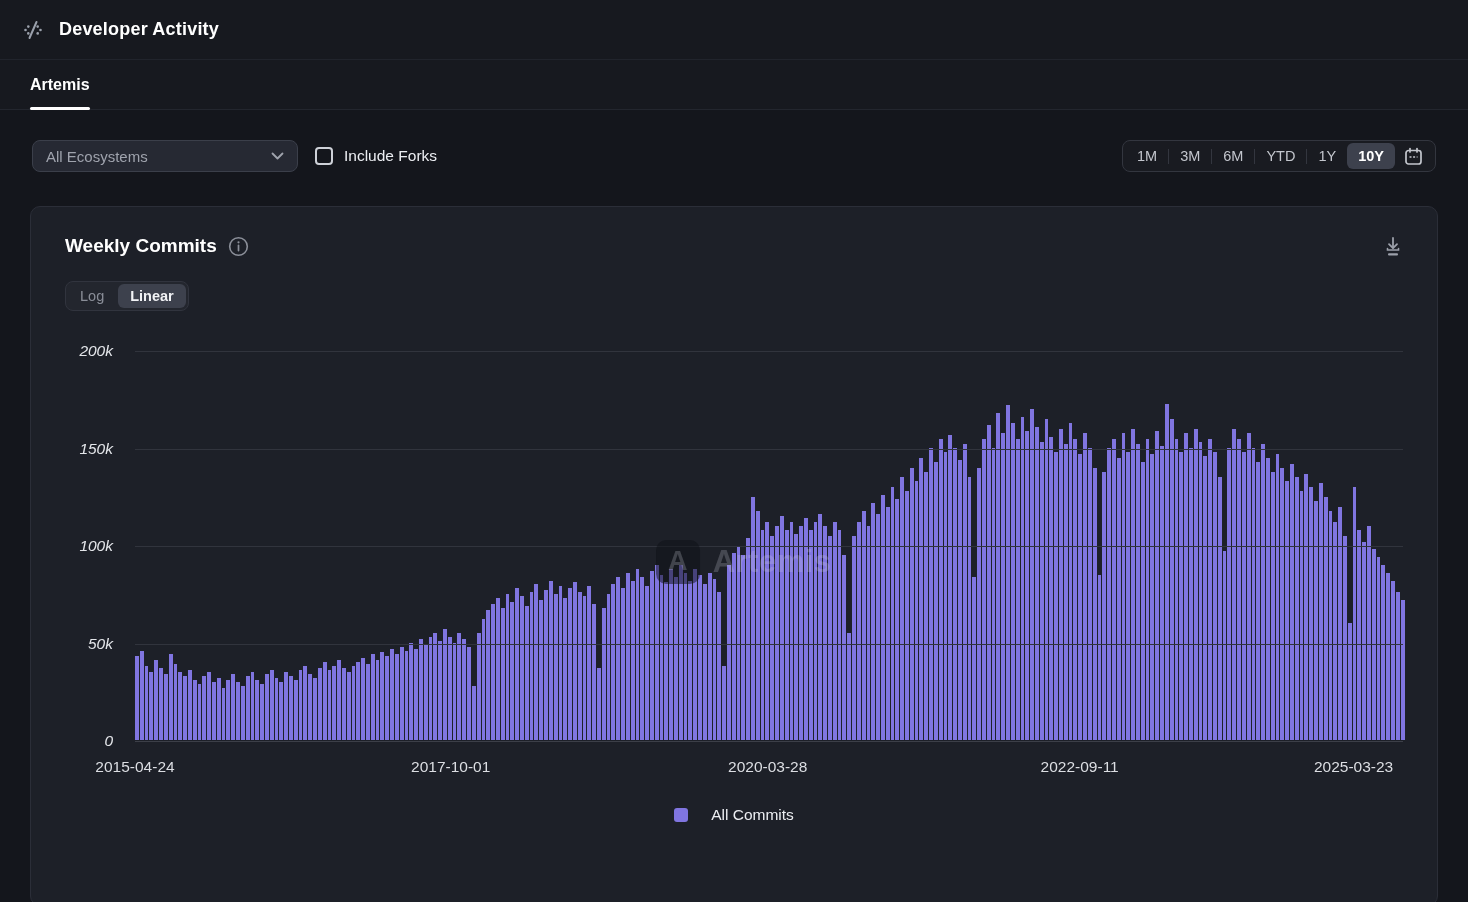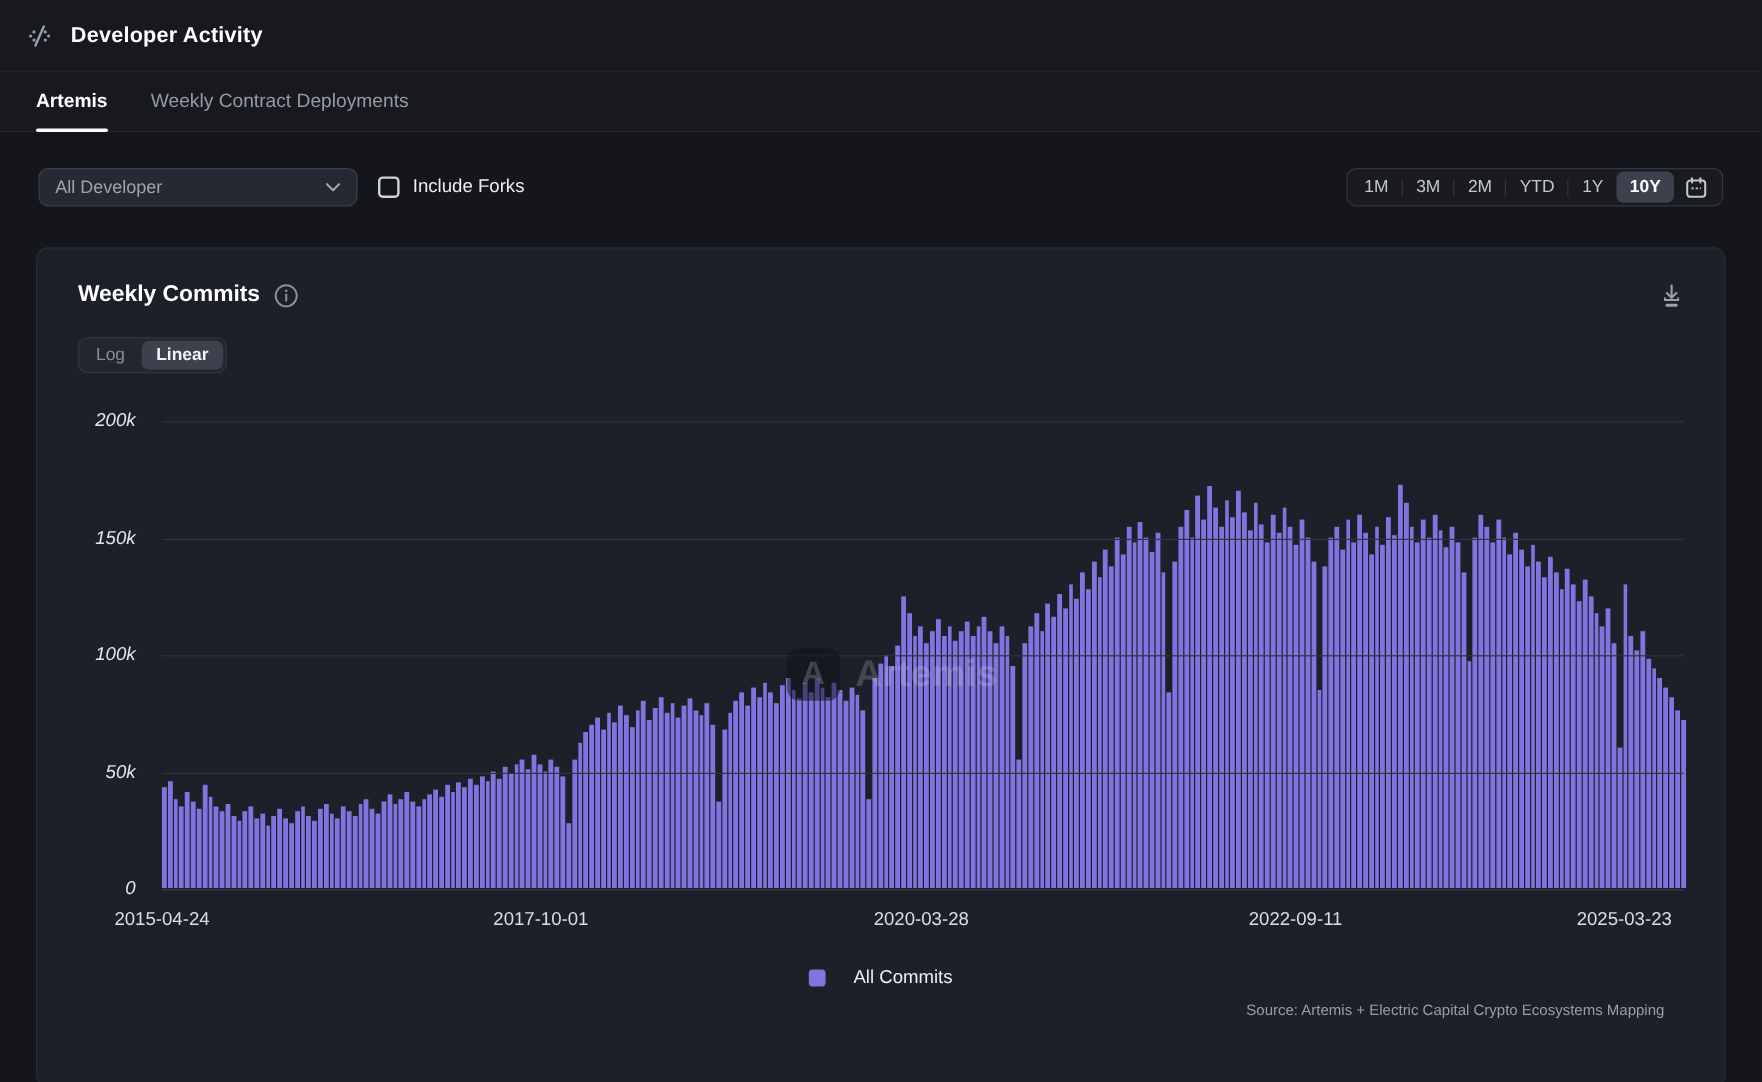--- a/index.html
+++ b/index.html
@@ -117,46 +117,43 @@
       <circle cx="16.7" cy="15.4" r="1.3" fill="#9aa0ab"></circle>
     </svg>
   </span>
   <h1 class="app-title">Developer Activity</h1>
 </header>
 
 <nav class="tabs">
   <div class="tab active">
     <span>Artemis</span>
   </div>
-  <div class="tab">
-    <span>Weekly Contract Deployments</span>
-  </div>
 </nav>
 
 <div class="filter-row">
   <div class="dropdown">
-    <span>All Developer</span>
+    <span>All Ecosystems</span>
     <span>
       <svg width="13" height="8" viewBox="0 0 13 8" fill="none">
         <path d="M1.5 1.5 L6.5 6.5 L11.5 1.5" stroke="#9fa3ad" stroke-width="1.8" stroke-linecap="round" stroke-linejoin="round"></path>
       </svg>
     </span>
   </div>
 
   <div class="checkbox-row">
     <span class="checkbox"></span>
     <span class="checkbox-label">Include Forks</span>
   </div>
 
   <div class="time-range">
     <button class="tr-btn">1M</button>
     <span class="sep"></span>
     <button class="tr-btn">3M</button>
     <span class="sep"></span>
-    <button class="tr-btn">2M</button>
+    <button class="tr-btn">6M</button>
     <span class="sep"></span>
     <button class="tr-btn">YTD</button>
     <span class="sep"></span>
     <button class="tr-btn">1Y</button>
     <button class="tr-btn selected">10Y</button>
     <button class="cal-btn">
       <span>
         <svg width="19" height="19" viewBox="0 0 19 19" fill="none">
           <rect x="2" y="3.5" width="15" height="13.5" rx="2.5" stroke="#c3c6cd" stroke-width="1.7"></rect>
           <line x1="6" y1="1.5" x2="6" y2="5" stroke="#c3c6cd" stroke-width="1.7" stroke-linecap="round"></line>
@@ -490,14 +487,13 @@
       <div class="x-tick" style="left: 49.9%;">2020-03-28</div>
       <div class="x-tick" style="left: 74.5%;">2022-09-11</div>
       <div class="x-tick" style="left: 96.1%;">2025-03-23</div>
     </div>
 
   <div class="legend">
     <span class="legend-swatch"></span>
     <span class="legend-label">All Commits</span>
   </div>
 
-  <div class="source">Source: Artemis + Electric Capital Crypto Ecosystems Mapping</div>
 </section>
 
 </body></html>

